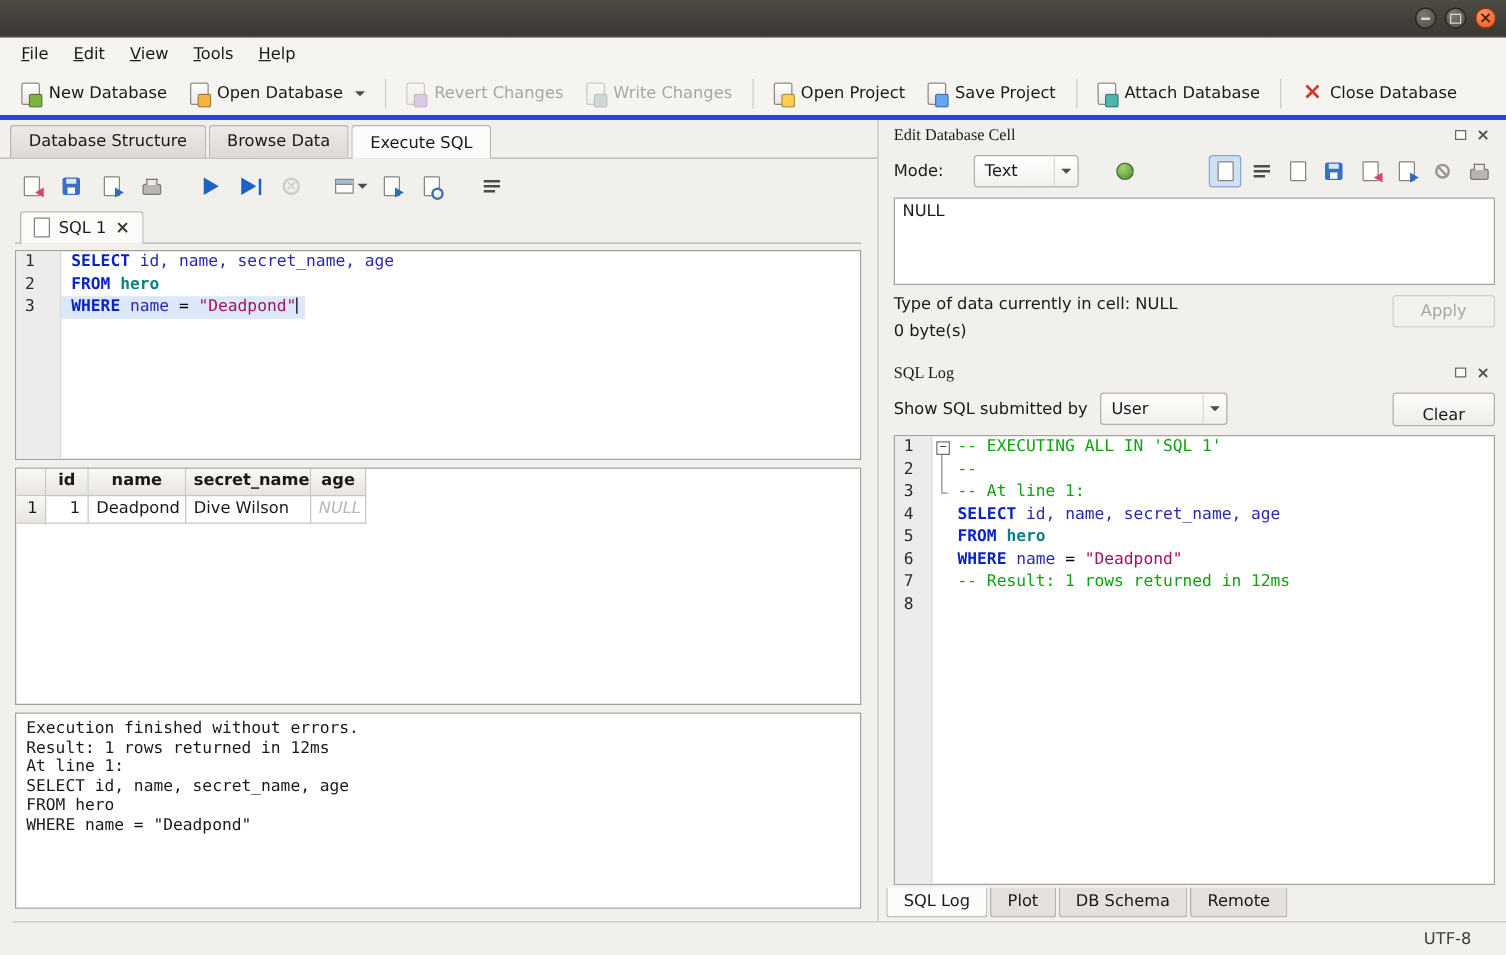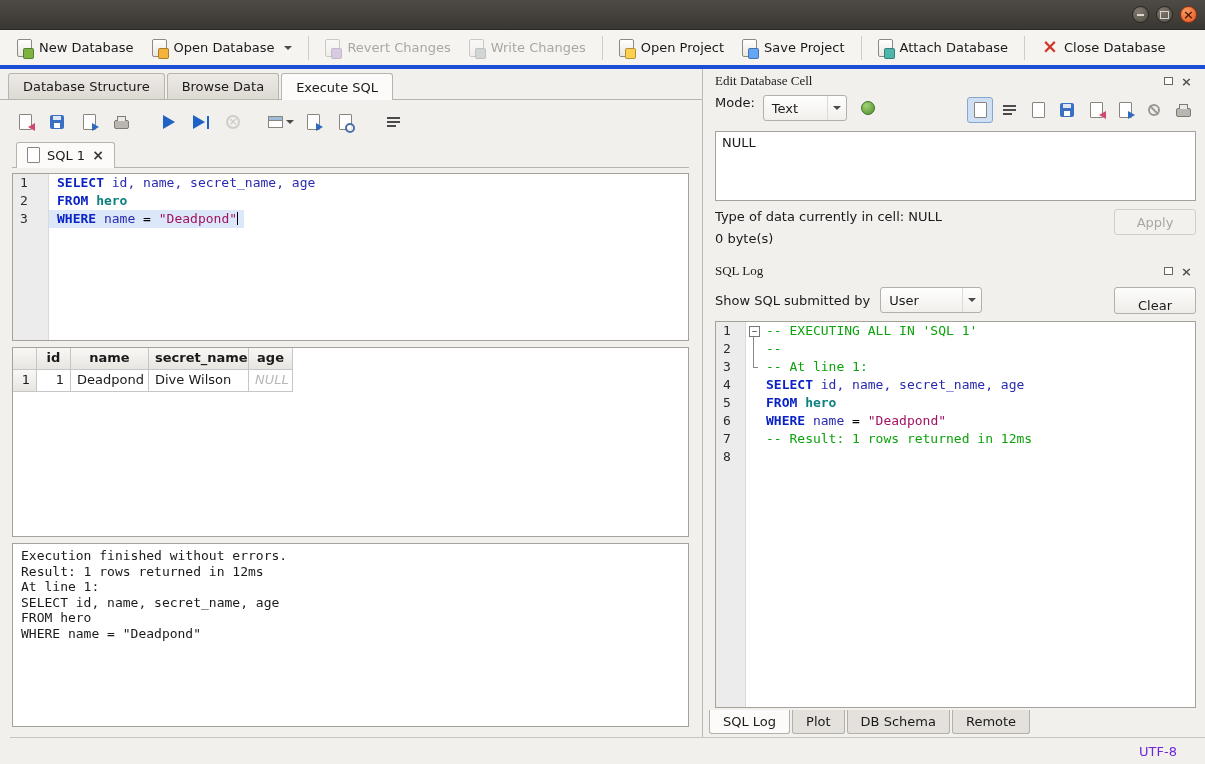--- a/index.html
+++ b/index.html
@@ -136,21 +136,21 @@
   .rt-null{color:#b7b7b7;font-style:italic;}
 
   
   .message-box{flex:1;border:1px solid #a5a29c;background:#fff;margin-top:6px;padding:4px 8px;font-family:"DejaVu Sans Mono","Liberation Mono",monospace;font-size:13px;line-height:15.5px;overflow:hidden;}
 
   
   .dock-header{flex:0 0 24px;display:flex;align-items:center;padding:0 2px 0 7px;gap:6px;}
   .dh-title{flex:1;font-family:Liberation Serif, serif;}
   .dh-icons{display:flex;gap:8px;align-items:center;padding-right:2px;}
 
-  .mode-row{flex:0 0 36px;display:flex;gap:8px;padding:2px 0 4px 7px;}
+  .mode-row{flex:0 0 36px;display:flex;align-items:center;gap:24px;padding:2px 0 4px 7px;}
   .combo{height:26px;background:linear-gradient(#fefefe,#f2f0ec);border:1px solid #b3b0aa;border-radius:3px;display:flex;align-items:center;padding-left:8px;}
   .combo-label{flex:1;white-space:nowrap;}
   .combo-arrow{width:19px;align-self:stretch;display:flex;align-items:center;justify-content:center;border-left:1px solid #ddd9d3;}
   .combo-arrow::before{content:"";width:0;height:0;border-left:4px solid transparent;border-right:4px solid transparent;border-top:4px solid #4d4b47;}
   .mode-combo{width:84px;}
   .user-combo{width:102px;}
   .mode-icons{margin-left:auto;display:flex;gap:3px;align-items:center;}
   .sbtn.active-toggle{background:#cfe0f4;border:1px solid #86a7cf;}
 
   .cell-editor{flex:0 0 70px;height:70px;margin:2px 0 0 7px;border:1px solid #a5a29c;background:#fff;padding:3px 6px;}
@@ -163,41 +163,48 @@
   .clear-btn{margin-left:auto;width:82px;height:27px;background:linear-gradient(#fdfdfc,#efece8);border:1px solid #b3b0aa;border-radius:3px;display:flex;align-items:flex-end;justify-content:center;}
 
   .log-box{flex:1;margin-left:7px;border:1px solid #a5a29c;background:#fff;position:relative;overflow:hidden;font-family:"DejaVu Sans Mono","Liberation Mono",monospace;font-size:13px;}
   .log-box .code-text{padding-left:4px;}
 
   .dock-tabs{flex:0 0 29px;display:flex;align-items:flex-start;padding:2px 0 0 1px;}
   .dtab{padding:4px 13px;border:1px solid #b3b0aa;background:#e4e1dc;margin-right:2px;border-radius:0 0 3px 3px;border-top:none;white-space:nowrap;}
   .dtab.active{background:#fcfbfa;}
 
   
-  .statusbar{flex:0 0 27px;border-top:1px solid #c9c6c0;background:#f2f0ed;display:flex;align-items:center;justify-content:flex-end;padding-right:28px;color:#6d28d9;margin-left:10px;}
+  .statusbar{flex:0 0 27px;border-top:1px solid #c9c6c0;background:#f2f0ed;display:flex;align-items:center;justify-content:flex-end;padding-right:28px;color:#404040;margin-left:10px;}
 </style>
 </head>
 <body>
 
 <div class="window">
 
   <div class="titlebar">
     <div class="window-controls">
       <div class="wc minb">
           <span class="wc-min"></span>
         </div>
       <div class="wc maxb">
           <span class="wc-max"></span>
         </div>
       <div class="wc closeb">
           <span class="wc-close"></span>
         </div>
     </div>
   </div>
 
+  <div class="menubar">
+    <span class="menu-item"><u>F</u>ile</span>
+    <span class="menu-item"><u>E</u>dit</span>
+    <span class="menu-item"><u>V</u>iew</span>
+    <span class="menu-item"><u>T</u>ools</span>
+    <span class="menu-item"><u>H</u>elp</span>
+  </div>
 
   <div class="toolbar">
     <div class="tb-btn">
       <span class="icon doc-icon b-new"></span>
       <span>New Database</span>
     </div>
     <div class="tb-btn">
       <span class="icon doc-icon b-open"></span>
       <span>Open Database</span>
       <span class="chev"></span>

